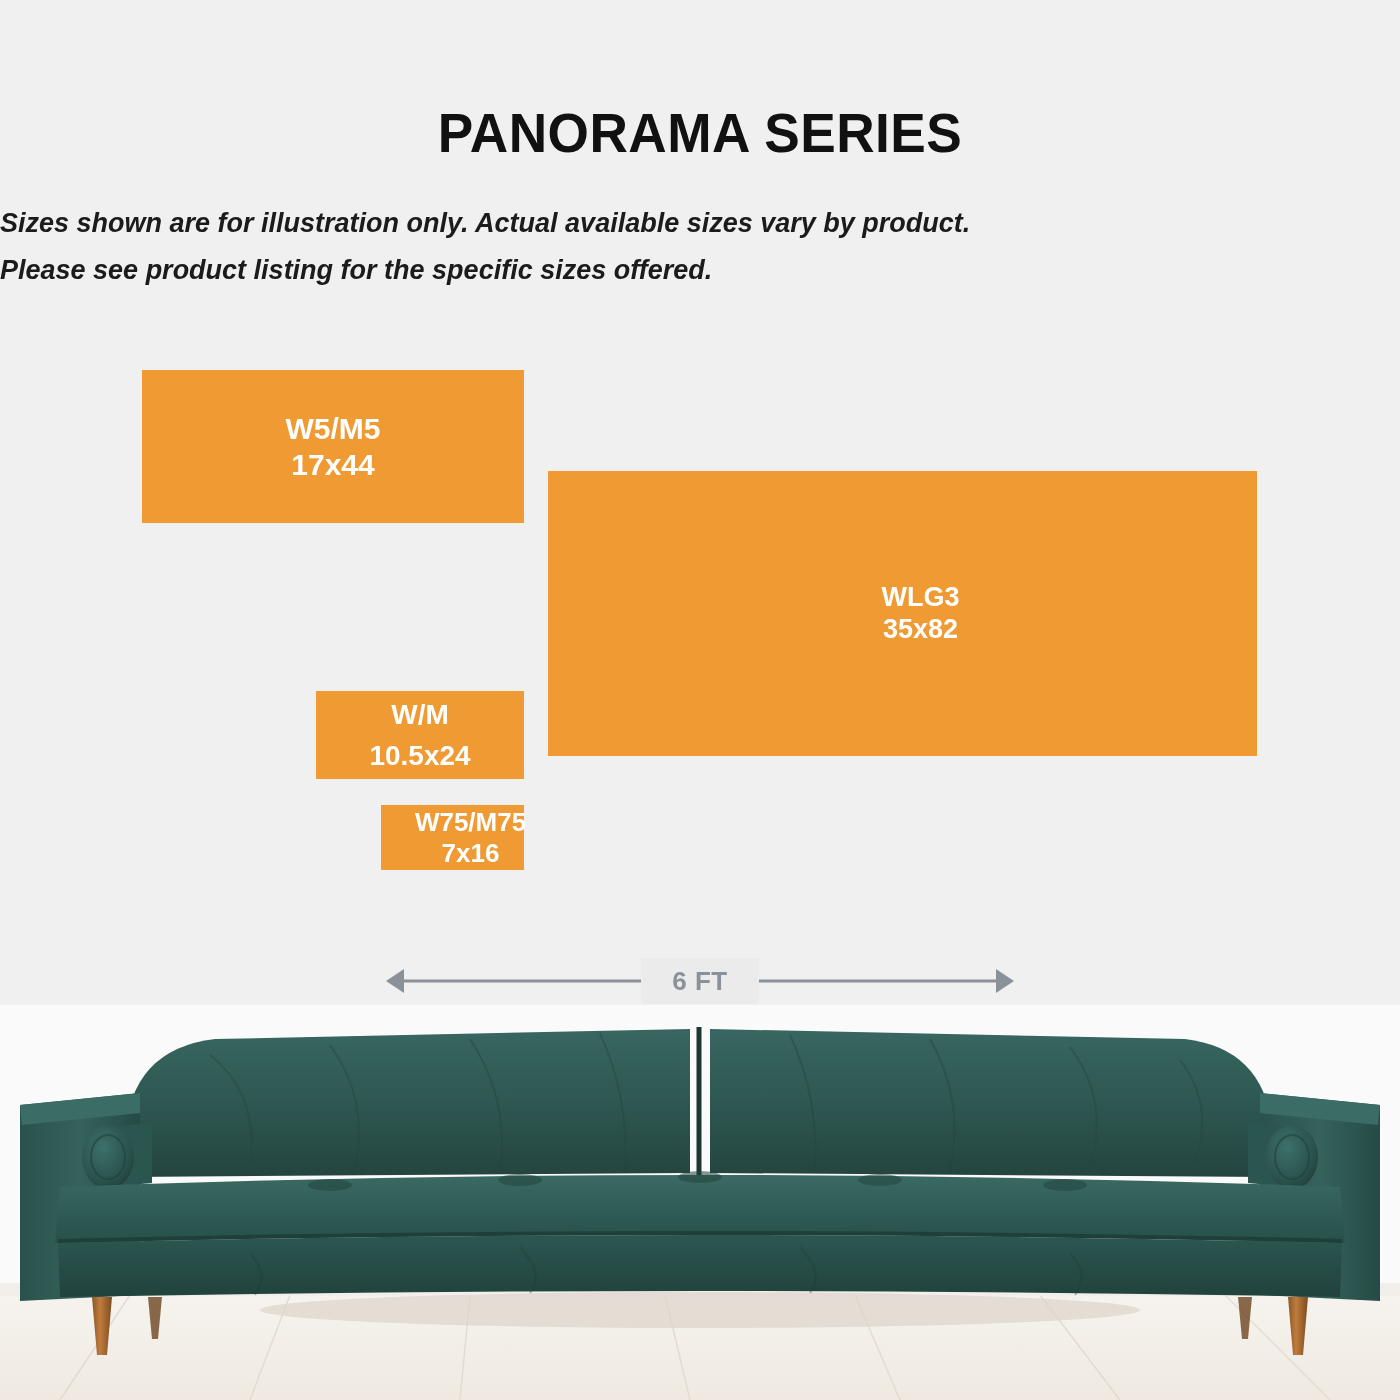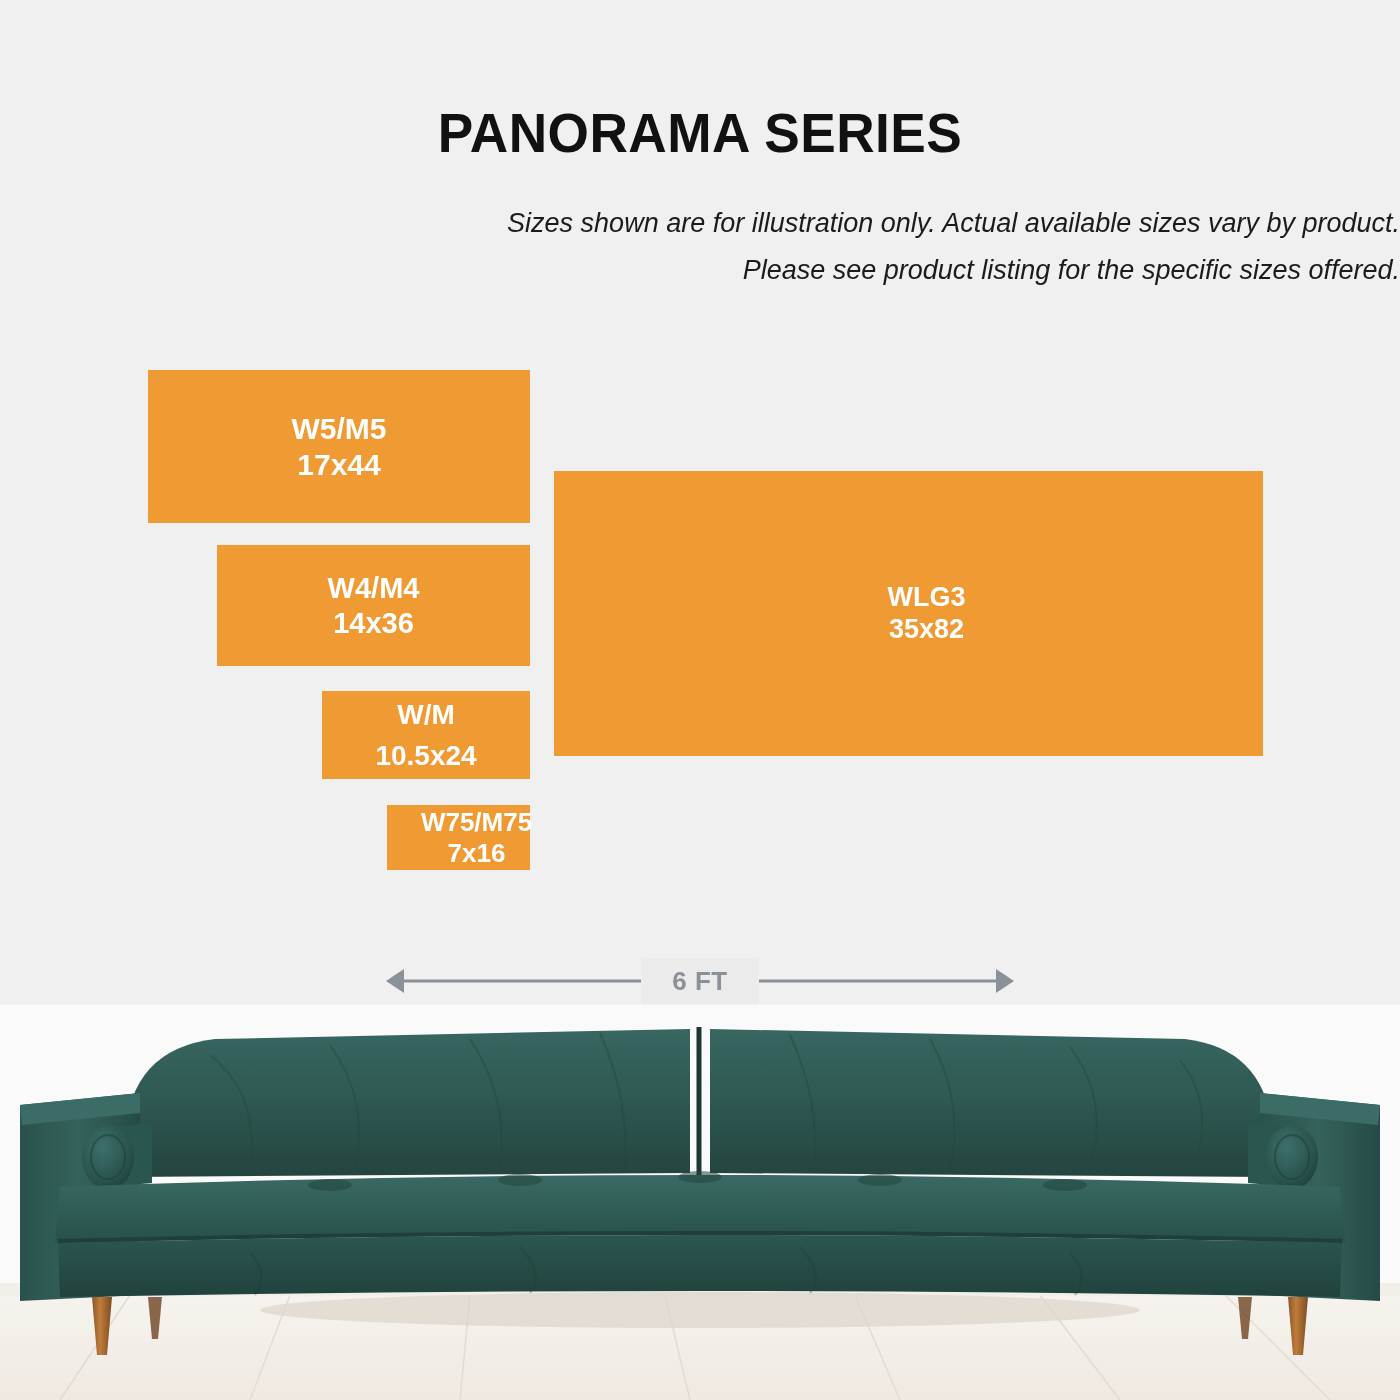--- a/index.html
+++ b/index.html
@@ -36,23 +36,23 @@
     color: #111111;
     font-family: "Liberation Sans", sans-serif;
     font-stretch: condensed;
     transform: scaleX(0.95);
   }
   .subtitle {
     position: absolute;
     left: 0;
     top: 200px;
     width: 1400px;
-    text-align: right;
+    text-align: left;
     font-size: 27px;
-    font-weight: 400;
+    font-weight: 700;
     font-style: italic;
     line-height: 47px;
     color: #1b1b1b;
     font-family: "Liberation Sans", sans-serif;
   }
   .subtitle .line { display: block; }
 
   
   .size-box {
     position: absolute;
@@ -60,21 +60,20 @@
     display: flex;
     flex-direction: column;
     align-items: center;
     justify-content: center;
     color: #ffffff;
     font-weight: 700;
     line-height: 1.18;
     box-sizing: border-box;
     text-align: center;
     white-space: nowrap;
-    margin-left: 6px;
   }
   .size-box .code   { display: block; }
   .size-box .dims   { display: block; }
 
   
   #box-w5m5   { left: 142px; top: 370px;  width: 382px; height: 153px; font-size: 30px; }
   #box-w4m4   { left: 211px; top: 545px;  width: 313px; height: 121px; font-size: 29px; }
   #box-wm     { left: 316px; top: 691px;  width: 208px; height: 88px;  font-size: 28px; gap: 8px; }
   #box-w75m75 { left: 381px; top: 805px;  width: 143px; height: 65px;  font-size: 26px; }
   #box-wlg3   { left: 548px; top: 471px;  width: 709px; height: 285px; font-size: 27px; }
@@ -126,24 +125,20 @@
   <div class="subtitle">
     <span class="line">Sizes shown are for illustration only. Actual available sizes vary by product.</span>
     <span class="line">Please see product listing for the specific sizes offered.</span>
   </div>
 
   <div class="size-box" id="box-w5m5" style="background: rgb(239, 154, 51); color: rgb(255, 255, 255);">
     <span class="code">W5/M5</span>
     <span class="dims">17x44</span>
   </div>
 
-  <div class="size-box" id="box-w4m4" style="background: rgb(239, 154, 51); color: rgb(255, 255, 255);">
-    <span class="code">W4/M4</span>
-    <span class="dims">14x36</span>
-  </div>
 
   <div class="size-box" id="box-wm" style="background: rgb(239, 154, 51); color: rgb(255, 255, 255);">
     <span class="code">W/M</span>
     <span class="dims">10.5x24</span>
   </div>
 
   <div class="size-box" id="box-w75m75" style="background: rgb(239, 154, 51); color: rgb(255, 255, 255); padding-left: 36px;">
     <span class="code">W75/M75</span>
     <span class="dims">7x16</span>
   </div>

